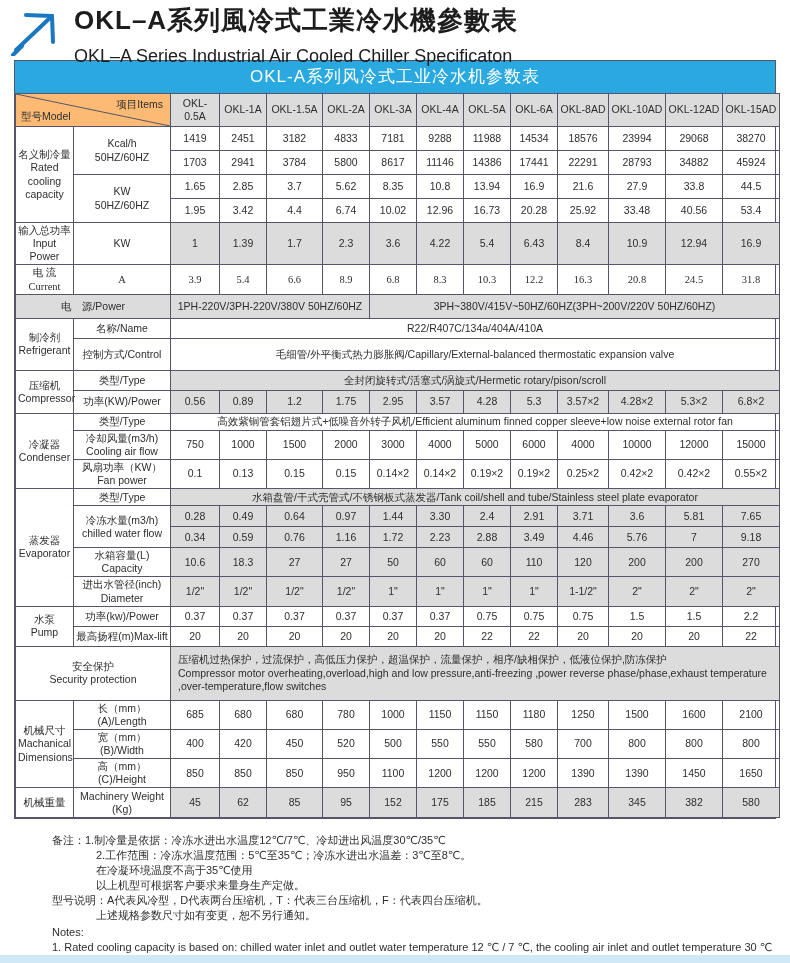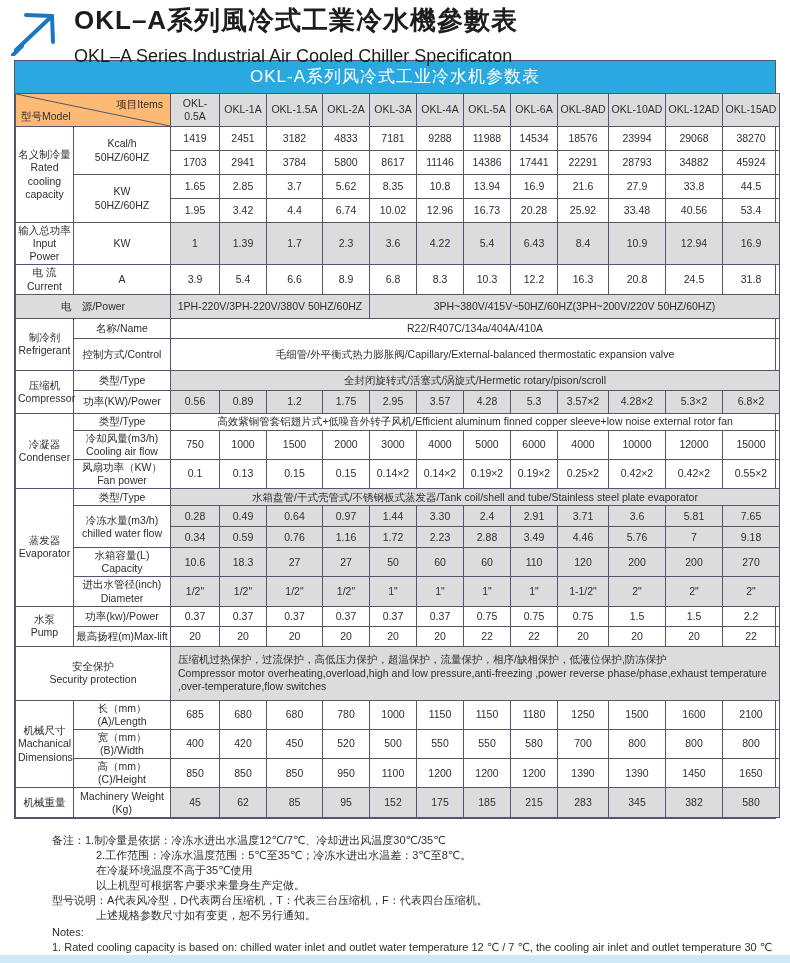--- a/index.html
+++ b/index.html
@@ -164,21 +164,21 @@
             <td class="g">2.3</td>
             <td class="g">3.6</td>
             <td class="g">4.22</td>
             <td class="g">5.4</td>
             <td class="g">6.43</td>
             <td class="g">8.4</td>
             <td class="g">10.9</td>
             <td class="g">12.94</td>
             <td class="g">16.9</td>
           </tr>
-          <tr style="height: 26px;">
+          <tr style="height: 26px; font-family: Liberation Serif, serif;">
             <td class="sec">电 流
 Current</td>
             <td class="item">A</td>
             <td>3.9</td>
             <td>5.4</td>
             <td>6.6</td>
             <td>8.9</td>
             <td>6.8</td>
             <td>8.3</td>
             <td>10.3</td>

